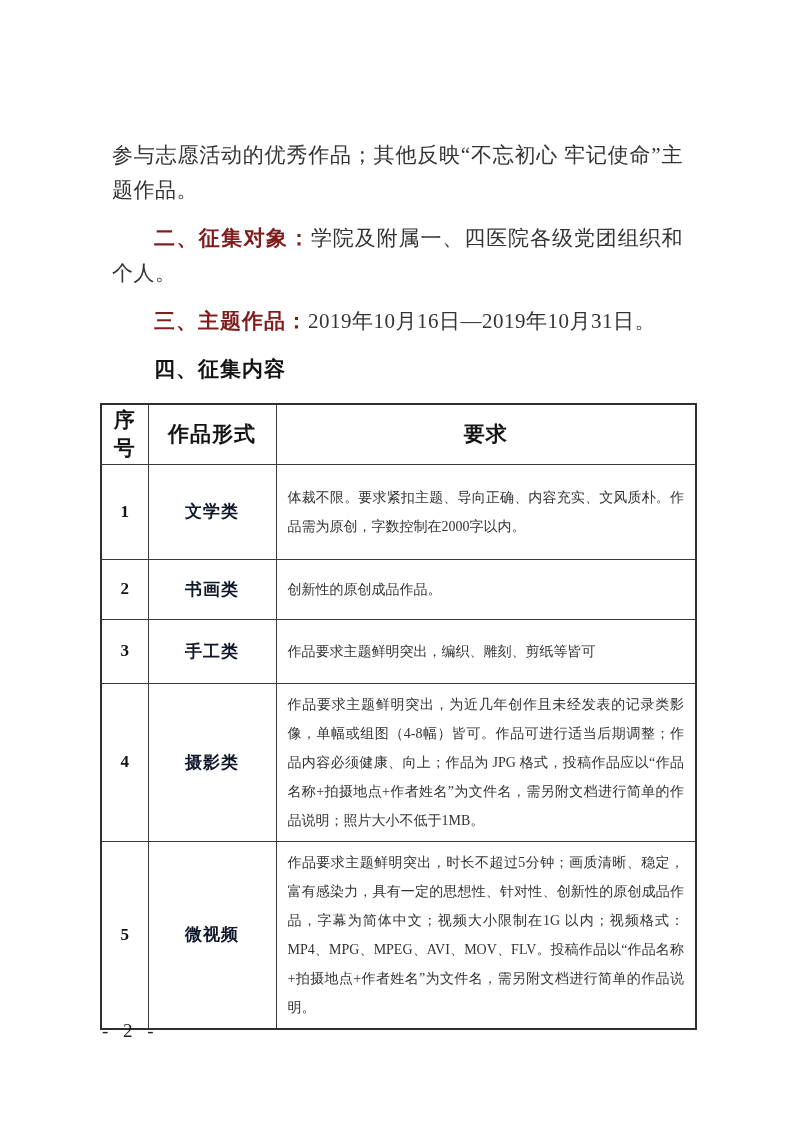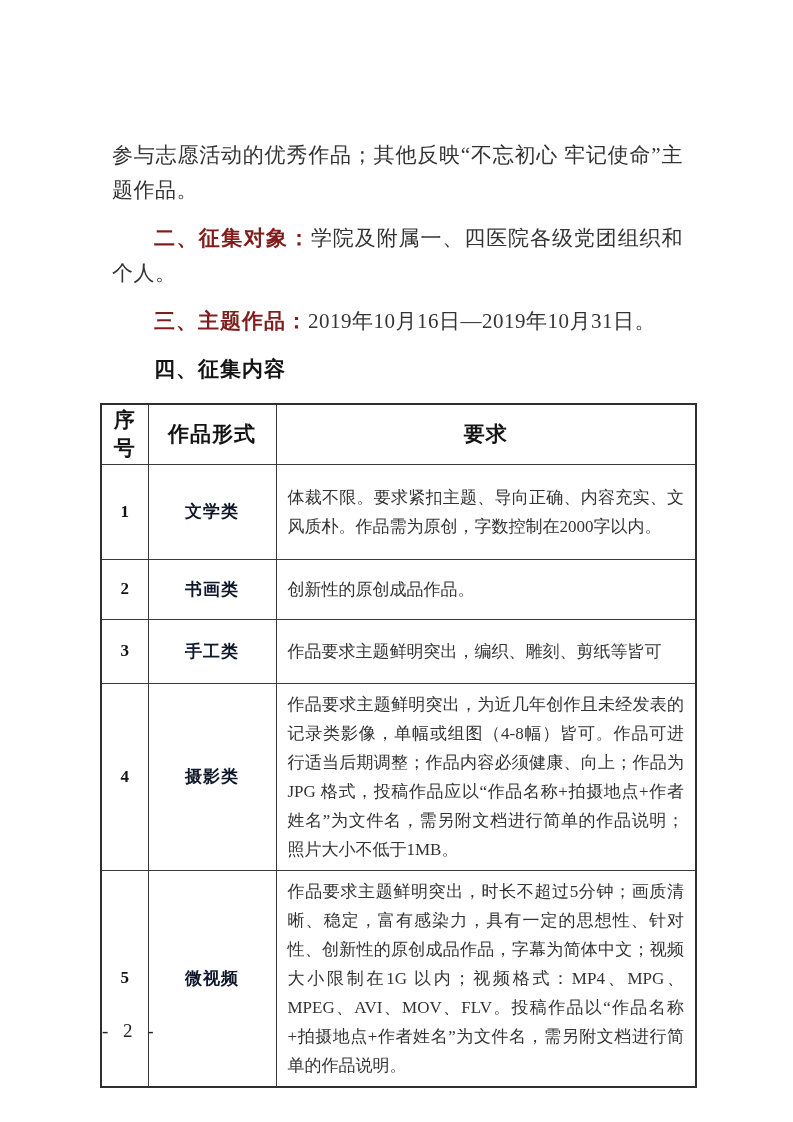--- a/index.html
+++ b/index.html
@@ -79,21 +79,21 @@
   }
   td.type {
     text-align:center;
     font-family:Liberation Serif, serif;
     font-weight:bold;
     font-size:17px;
     color:#0f172a;
     letter-spacing:1px;
   }
   td.req {
-    font-size:17px;
+    font-size:14px;
     line-height:29px;
     padding:6px 11px;
     text-align:justify;
     color:#333333;
   }
   .after-table { margin-top:14px; }
   .page-number {
     position:absolute;
     left:102px; top:1020px;
     font-size:19px;

